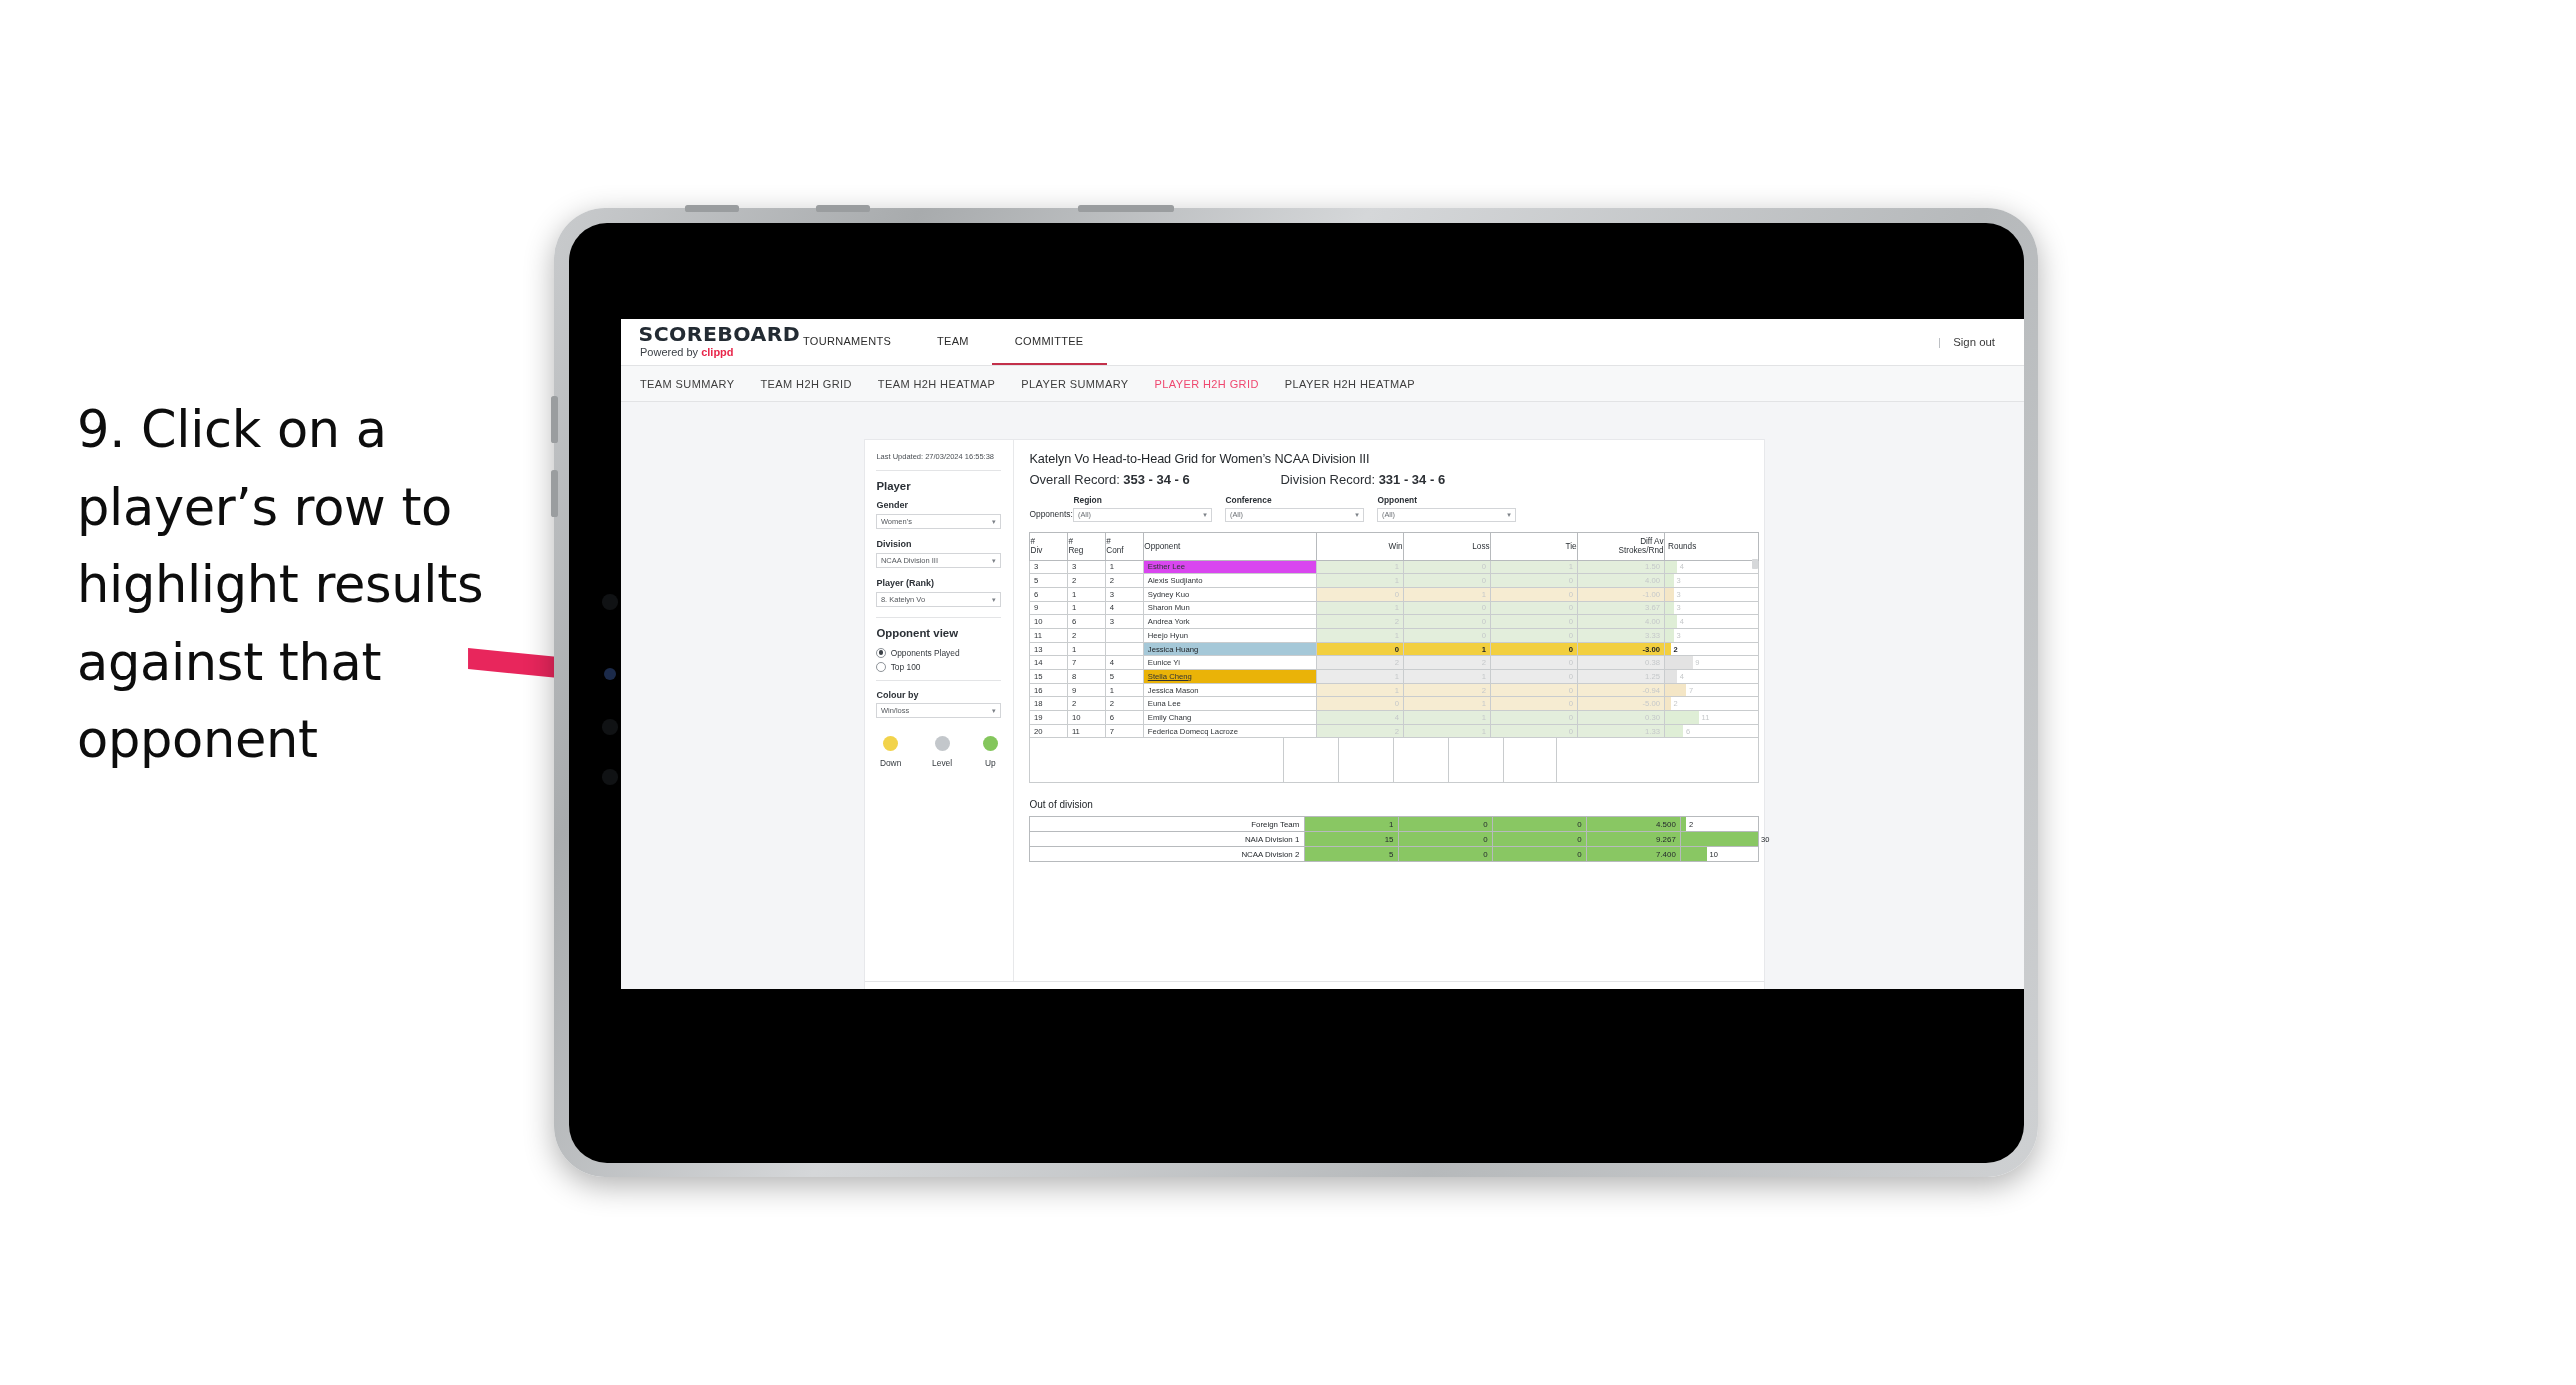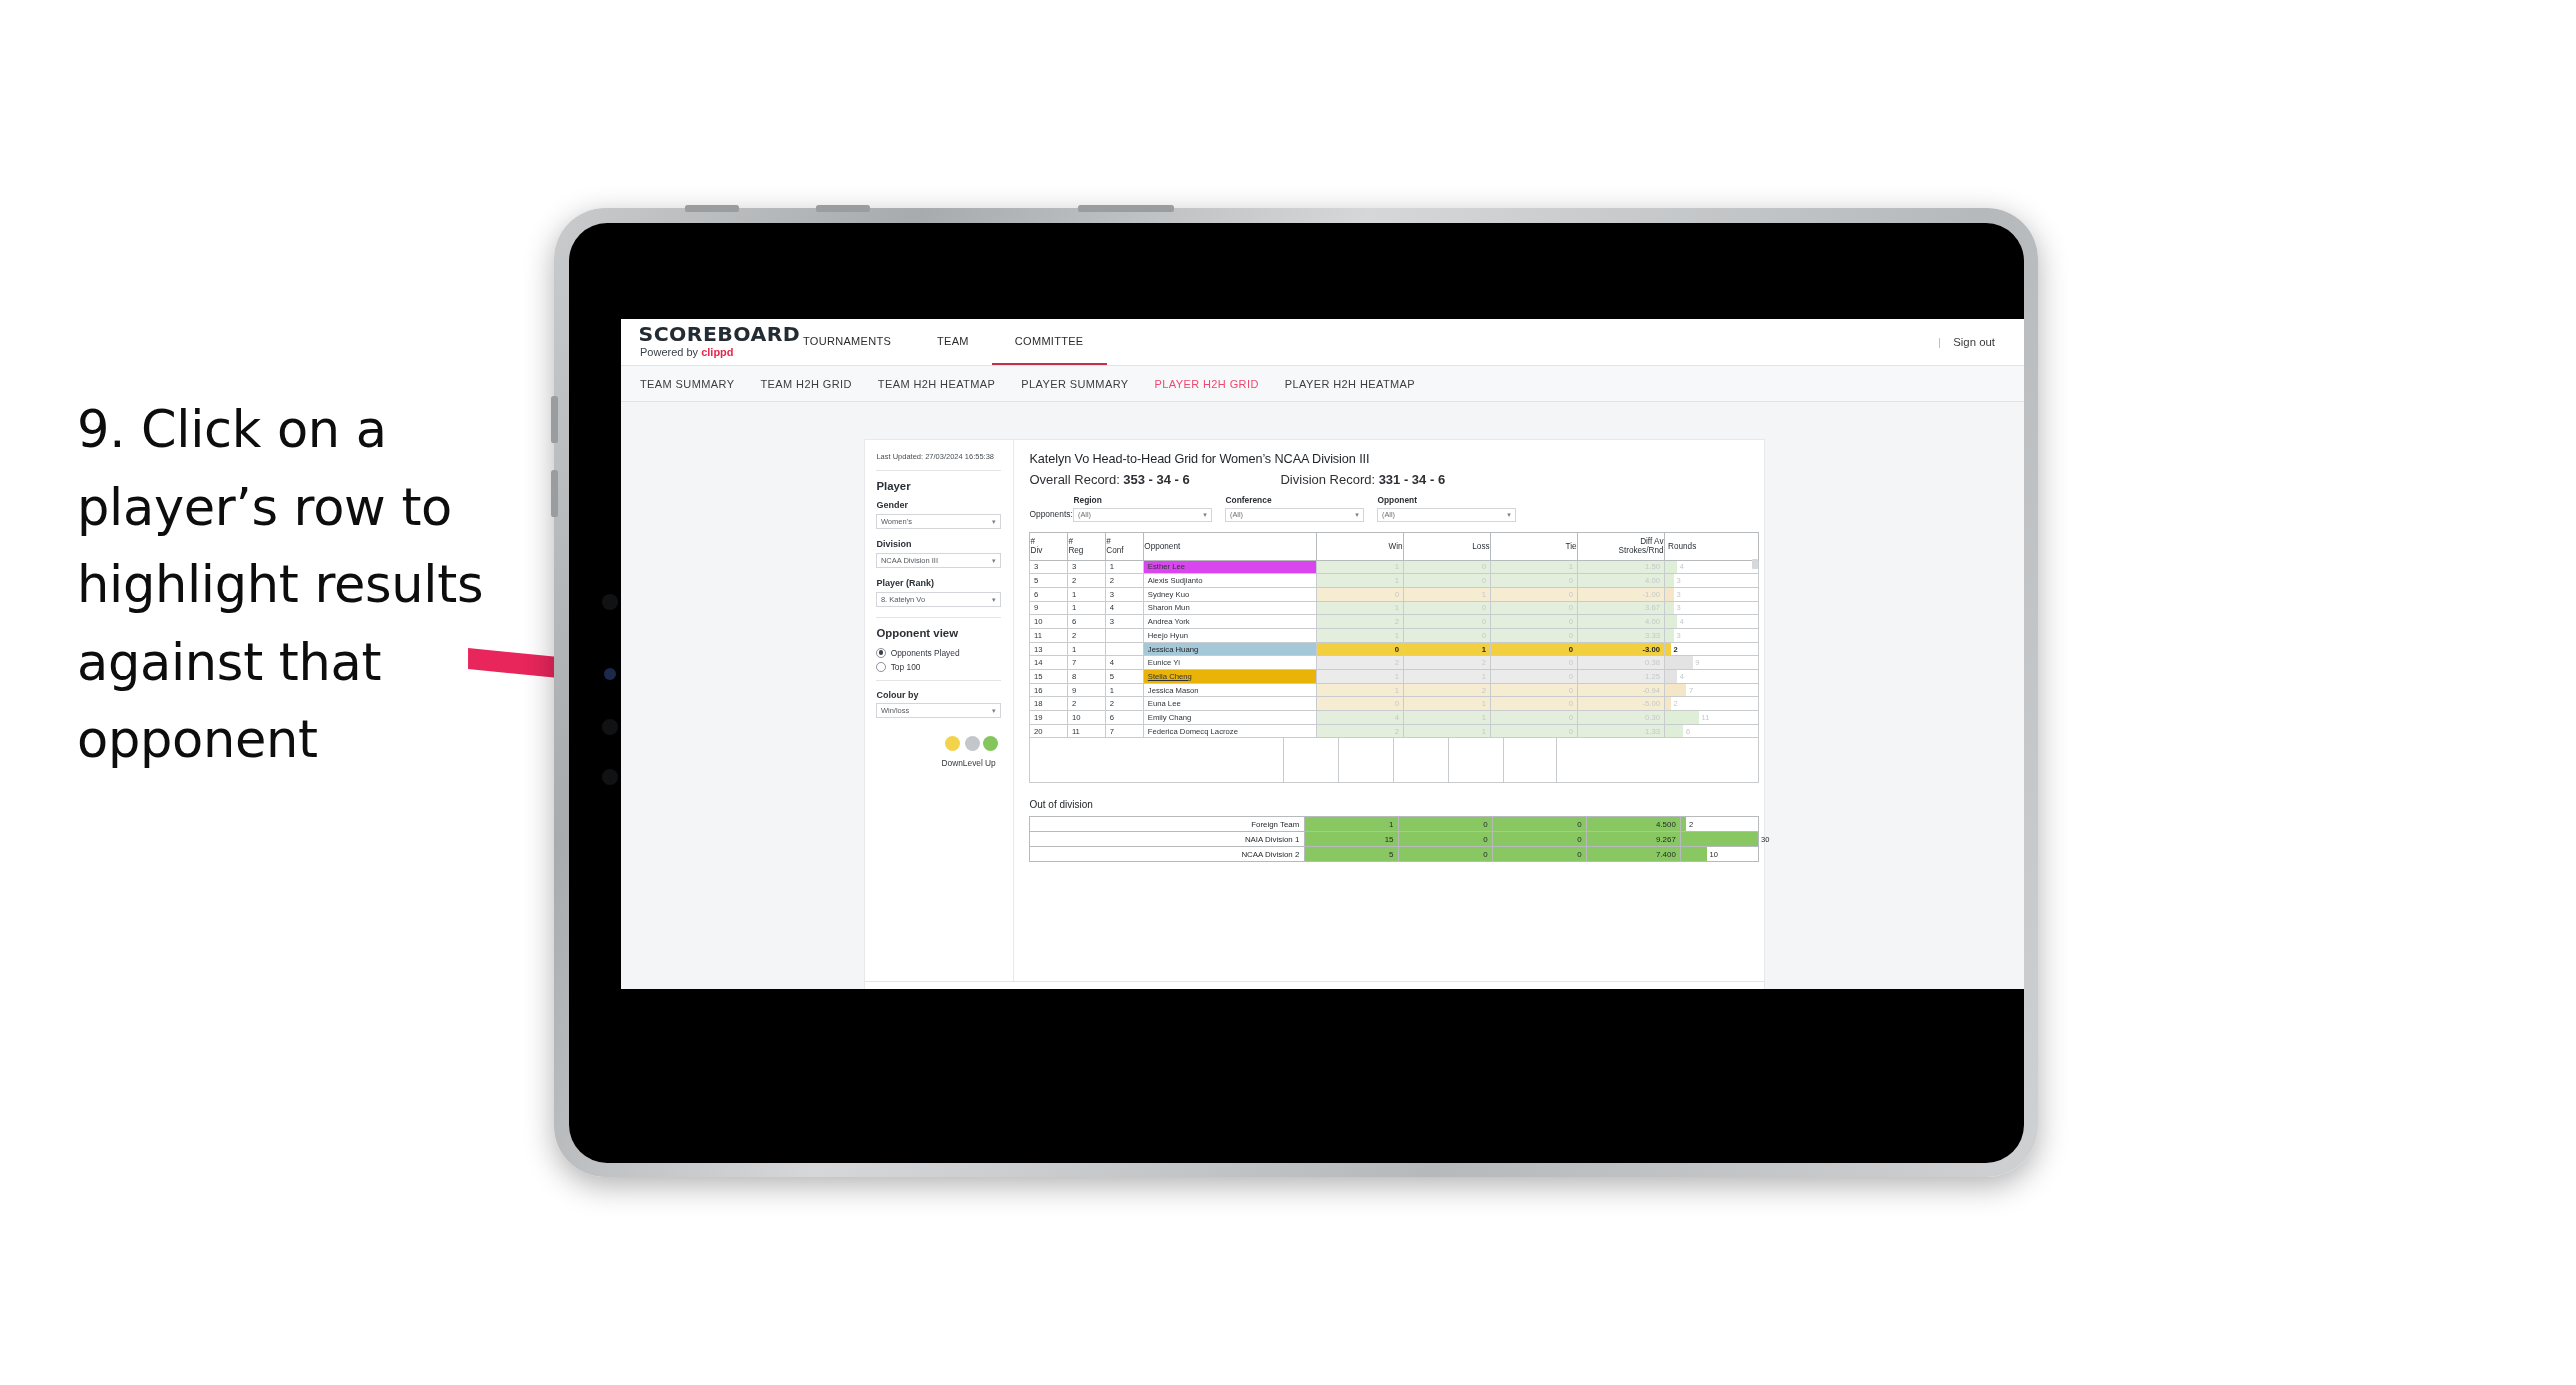--- a/index.html
+++ b/index.html
@@ -135,21 +135,21 @@
   .side-label{font-size:9px;font-weight:bold;color:#2b3036;margin-bottom:3.5px;}
   .side-select{
     height:13px;border:0.9px solid #d3d5d8;background:#fff;
     display:flex;align-items:center;justify-content:space-between;
     padding:0 3.5px;font-size:7.5px;color:#54585d;margin-bottom:10.5px;cursor:pointer;
   }
   .caret{font-size:6.1px;color:#7d8288;}
   .radio-row{display:flex;align-items:center;gap:4.4px;margin-bottom:4.4px;font-size:8.4px;color:#34393e;cursor:pointer;}
   .radio{width:7.9px;height:7.9px;border:1px solid #8b9096;border-radius:50%;position:relative;flex:0 0 7.9px;}
   .radio.on::after{content:"";position:absolute;left:1.7px;top:1.7px;width:4.4px;height:4.4px;border-radius:50%;background:#3c4147;}
-  #legend{display:flex;justify-content:flex-end;padding:0 3.5px;margin-top:17.5px;}
+  #legend{display:flex;justify-content:space-between;padding:0 3.5px;margin-top:17.5px;}
   .legend-item{display:flex;flex-direction:column;align-items:center;gap:7.9px;}
   .legend-dot{width:15px;height:15px;border-radius:50%;}
   .legend-txt{font-size:8.4px;color:#33383d;}
 
   
   #main{flex:1;min-width:0;padding:12.2px 14px 0 15.7px;position:relative;}
   #viz-title{font-size:12.7px;color:#1f2327;font-weight:normal;letter-spacing:-0.1px;}
   #records{display:flex;margin-top:6.1px;font-size:13px;color:#2c3035;}
   #records .rec{display:flex;gap:3.5px;}
   #records .rec .val{font-weight:bold;}

